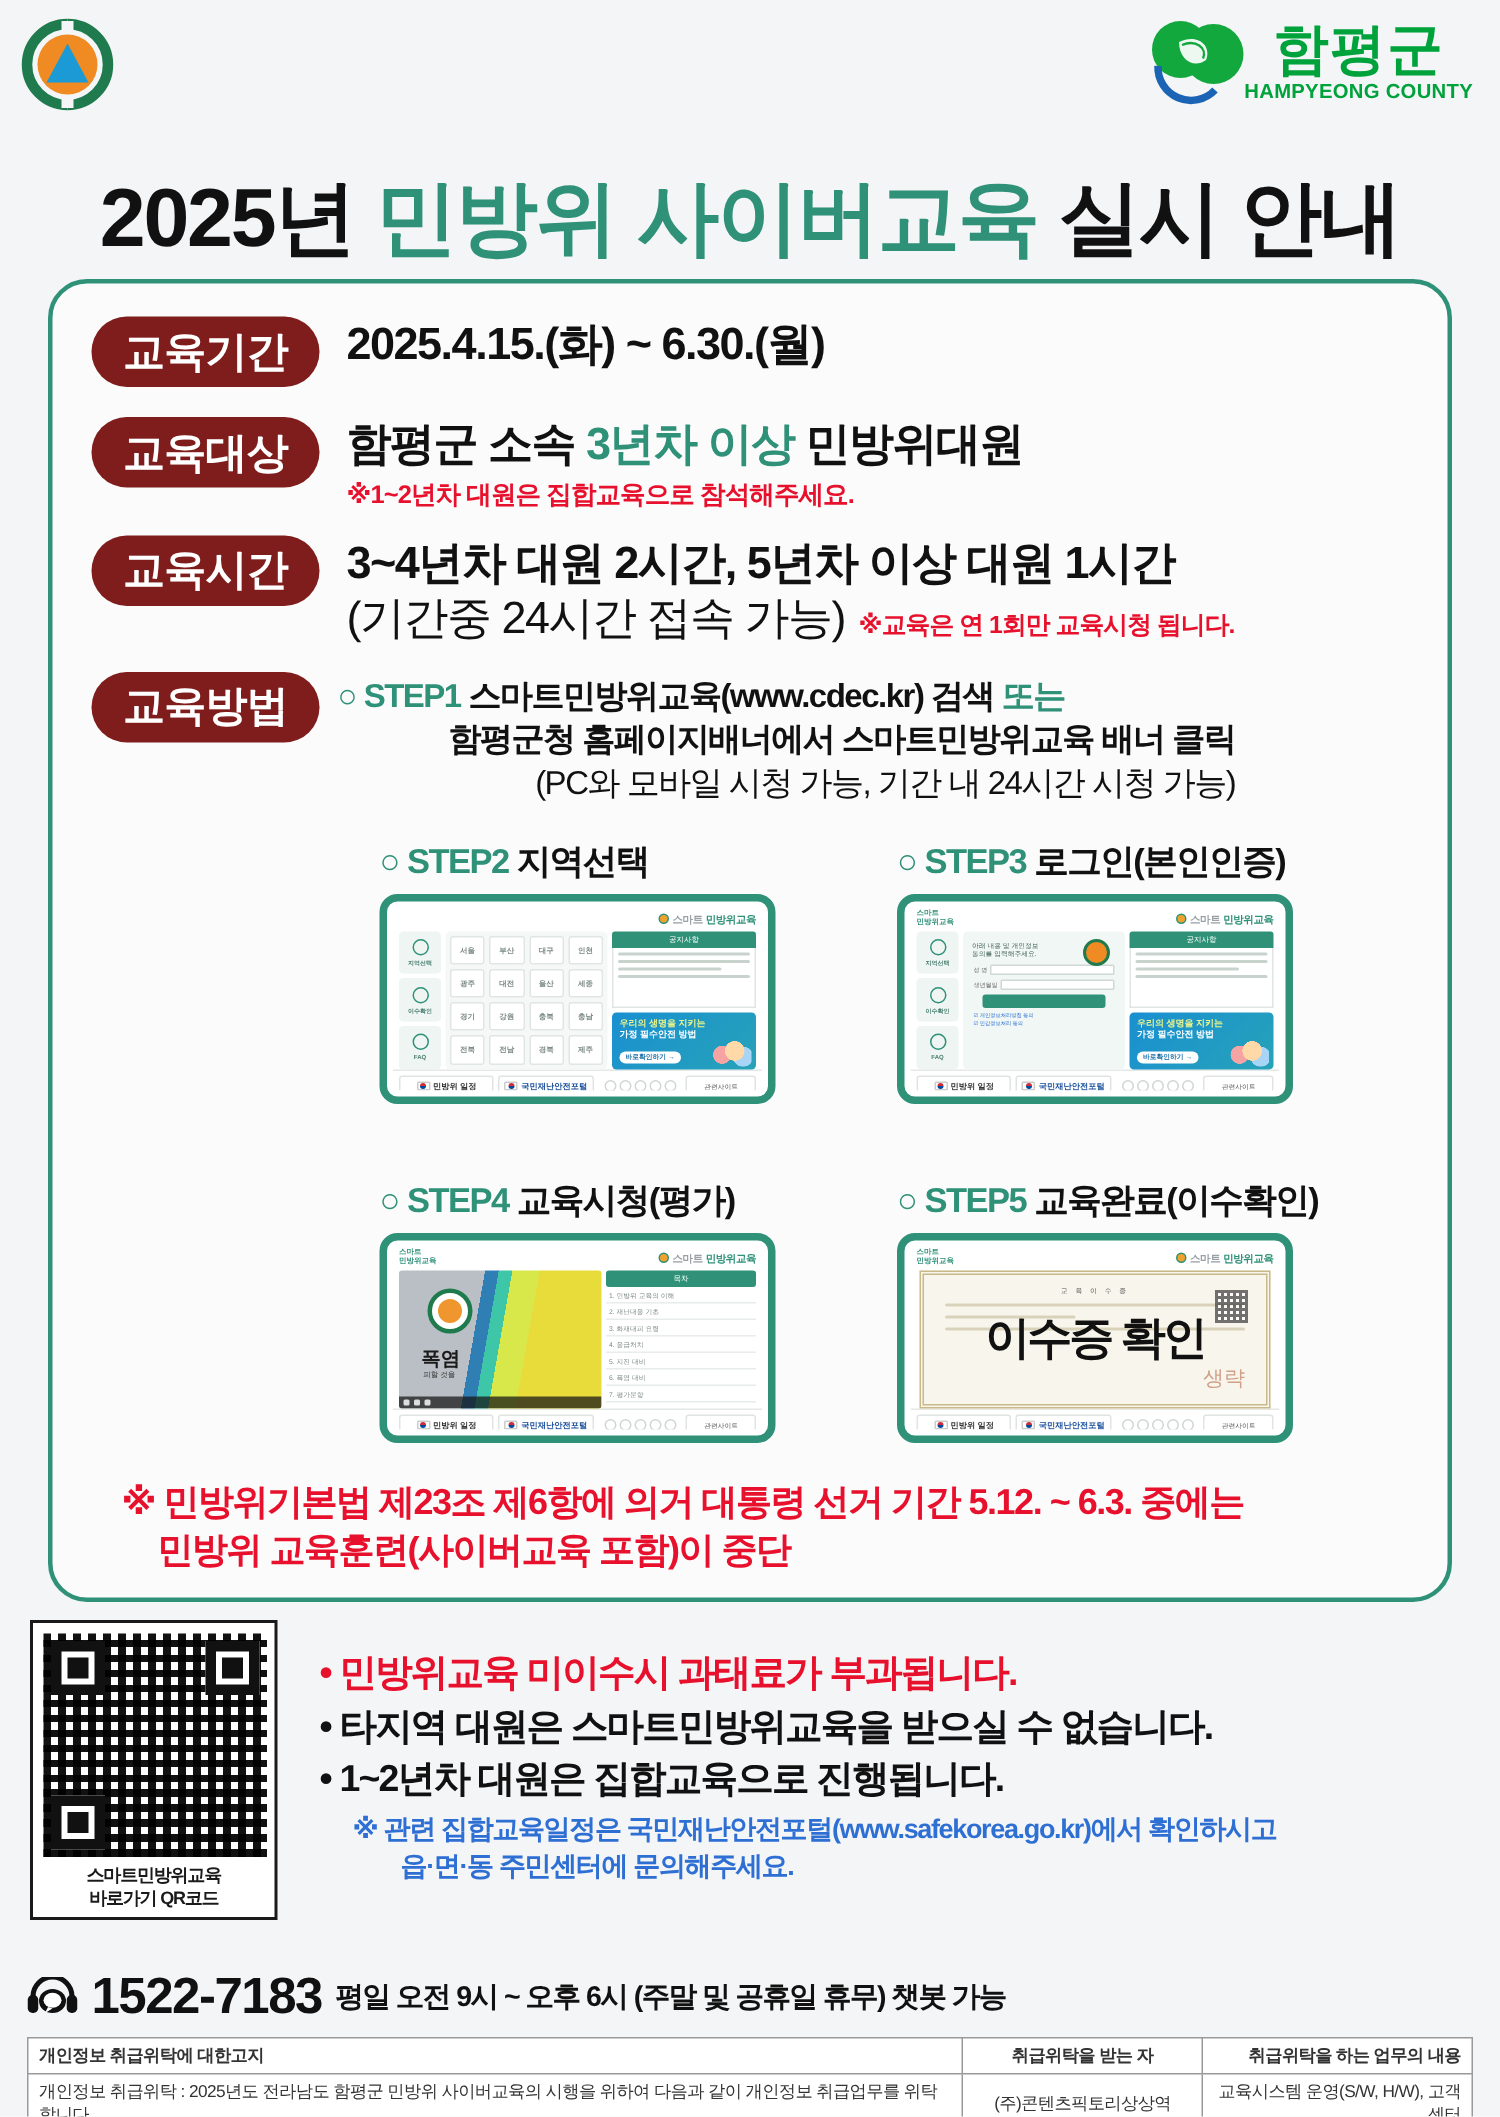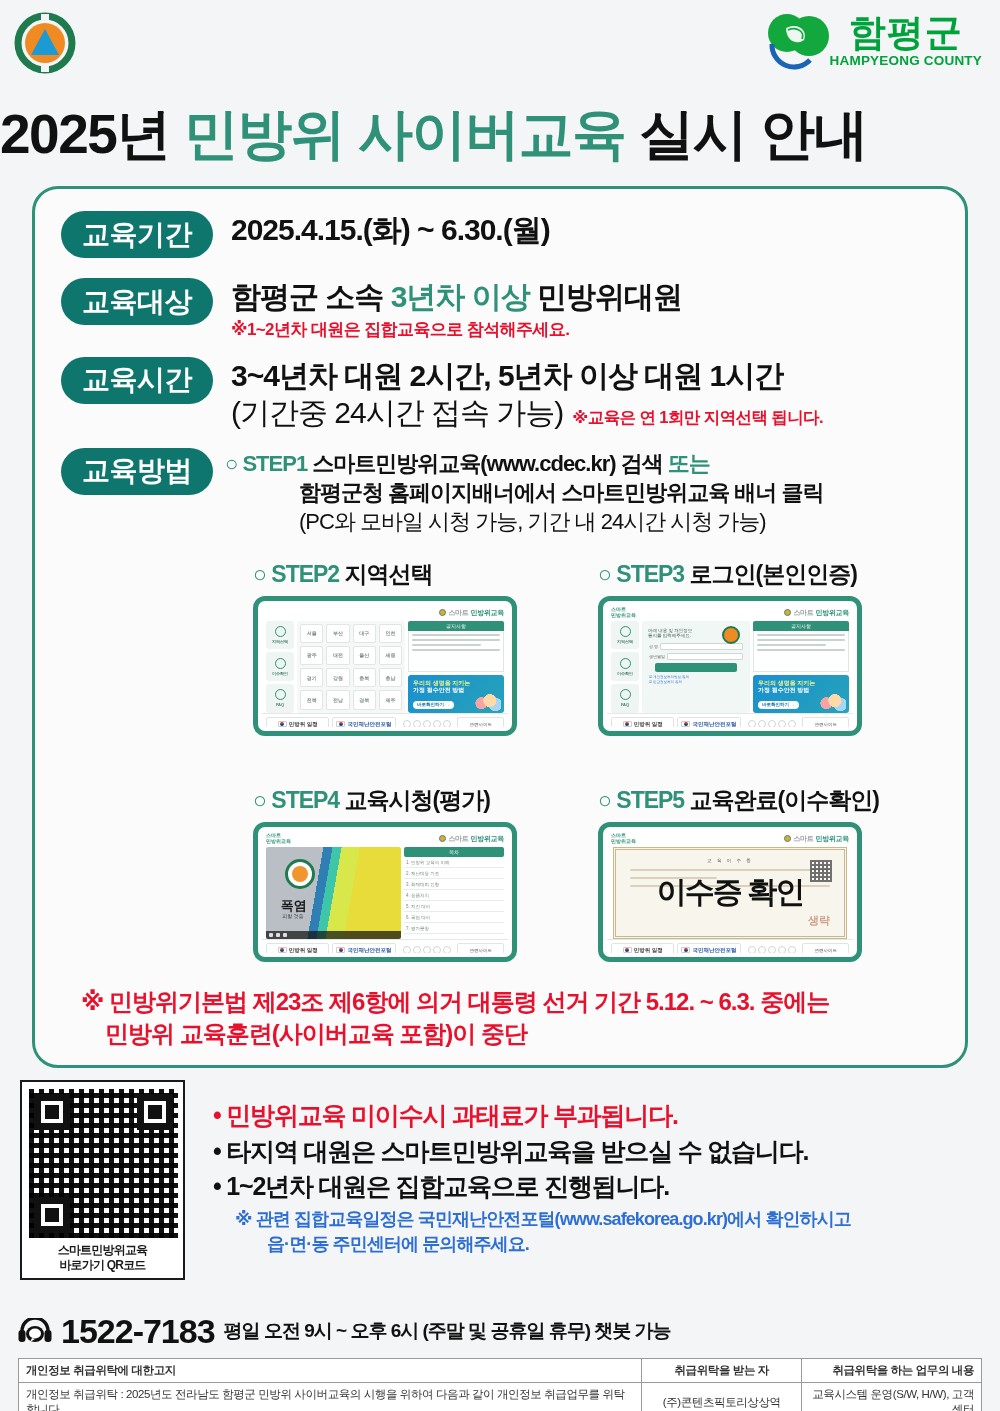--- a/index.html
+++ b/index.html
@@ -16,45 +16,45 @@
   .header { position: relative; height: 90px; }
   .cd-logo { position: absolute; left: 14px; top: 12px; width: 62px; height: 62px; }
   .hp-logo { position: absolute; right: 18px; top: 10px; display: flex; align-items: center; gap: 0; }
   .hp-mark { width: 66px; height: 62px; position: relative; }
   .hp-text { display: flex; flex-direction: column; align-items: center; line-height: 1; }
   .hp-kr { font-size: 37px; font-weight: 700; color: #00a23b; letter-spacing: 1px; }
   .hp-en { font-size: 13.5px; font-weight: 700; color: #00a23b; letter-spacing: .2px; margin-top: 3px; }
 
   
   .title {
-    text-align: left;
+    text-align: center;
     font-size: 55px;
     font-weight: 800;
     letter-spacing: -1.5px;
-    margin-top: 8px;
+    margin-top: 19px;
     white-space: nowrap;
   }
   .title .dark { color: #111111; }
   .title .green { color: #2e9178; }
 
   
   .panel {
     position: absolute;
     left: 32px; top: 186px;
     width: 936px; height: 882px;
     border: 3.5px solid #2e9178;
     border-radius: 26px;
     background: #fbfbfb;
   }
 
   .row { display: flex; align-items: flex-start; }
   .badge {
     flex: 0 0 auto;
     width: 152px; height: 47px;
-    background: #0f766e;
+    background: #7f1d1d;
     border-radius: 24px;
     color: #ffffff;
     font-size: 28px;
     font-weight: 800;
     letter-spacing: -0.5px;
     display: flex; align-items: center; justify-content: center;
   }
   .rowbody { margin-left: 18px; padding-top: 1px; }
 
   .big { font-size: 30px; font-weight: 800; letter-spacing: -1px; line-height: 1.22; color: #111; }
@@ -148,21 +148,21 @@
   
   .cert { height: 92px; padding: 0 6px; position: relative; }
   .cert-box { height: 100%; border: 3px double #c9b88a; background: #f8f6ec; position: relative; }
   .cert-line { height: 2px; background: #d9d2bb; margin: 6px 14px; border-radius: 1px; }
   .cert-line.s { width: 38%; }
   .cert-qr { position: absolute; right: 12px; top: 10px; width: 22px; height: 22px;
              background:
                repeating-linear-gradient(90deg,#444 0 2px,transparent 2px 4px),
                repeating-linear-gradient(0deg,#444 0 2px,transparent 2px 4px);
              background-color:#fff; opacity:.75; }
-  .cert-stamp { position: absolute; right: 14px; bottom: 8px; font-size: 11px; font-weight: 700; color: #b05a3a; opacity: .55; text-align: right; }
+  .cert-stamp { position: absolute; right: 14px; bottom: 8px; font-size: 14px; font-weight: 400; color: #b05a3a; opacity: .55; text-align: right; }
   .cert-overlay { position: absolute; left: 0; right: 0; top: 28%; text-align: center;
                   font-size: 30px; font-weight: 800; color: #111; letter-spacing: -2px; }
 
   
   .notice {
     font-size: 24px; font-weight: 800; color: #e8112d;
     letter-spacing: -1px; line-height: 1.35;
   }
 
   
@@ -258,35 +258,35 @@
       <div class="small-red">※1~2년차 대원은 집합교육으로 참석해주세요.</div>
     </div>
   </div>
 
   <div class="row" style="margin:16px 0 0 26px;">
     <div class="badge">교육시간</div>
     <div class="rowbody">
       <div class="big g">3~4년차 대원 2시간, 5년차 이상 대원 1시간</div>
       <div style="display:flex;align-items:baseline;gap:9px;margin-top:1px;">
         <div class="big paren">(기간중 24시간 접속 가능)</div>
-        <div class="inline-red">※교육은 연 1회만 지역선택 됩니다.</div>
+        <div class="inline-red">※교육은 연 1회만 교육시청 됩니다.</div>
       </div>
     </div>
   </div>
 
   <div class="row" style="margin:16px 0 0 26px;">
     <div class="badge">교육방법</div>
     <div class="rowbody" style="margin-left:12px;">
       <div class="stepline">
         <span class="stepcircle">○</span>
         <span class="steplabel">STEP1</span>
         <span class="stepsub">스마트민방위교육(www.cdec.kr) 검색 </span><span class="stepsub g" style="color:#2e9178">또는</span>
       </div>
       <div class="stepline stepsub" style="margin-left:74px;">함평군청 홈페이지배너에서 스마트민방위교육 배너 클릭</div>
-      <div class="stepline thin" style="margin-left:74px;">(PC와 모바일 시청 가능, 기간 내 24시간 시청 가능)</div>
+      <div class="stepline thin" style="margin-left:116px;text-align:right;">(PC와 모바일 시청 가능, 기간 내 24시간 시청 가능)</div>
     </div>
   </div>
 
   <div class="stepgrid" style="margin:22px 0 0 218px;">
 
     <div>
       <div class="stephead">
         <span class="stepcircle">○</span>
         <span class="steplabel">STEP2</span>
         <span>지역선택</span>

